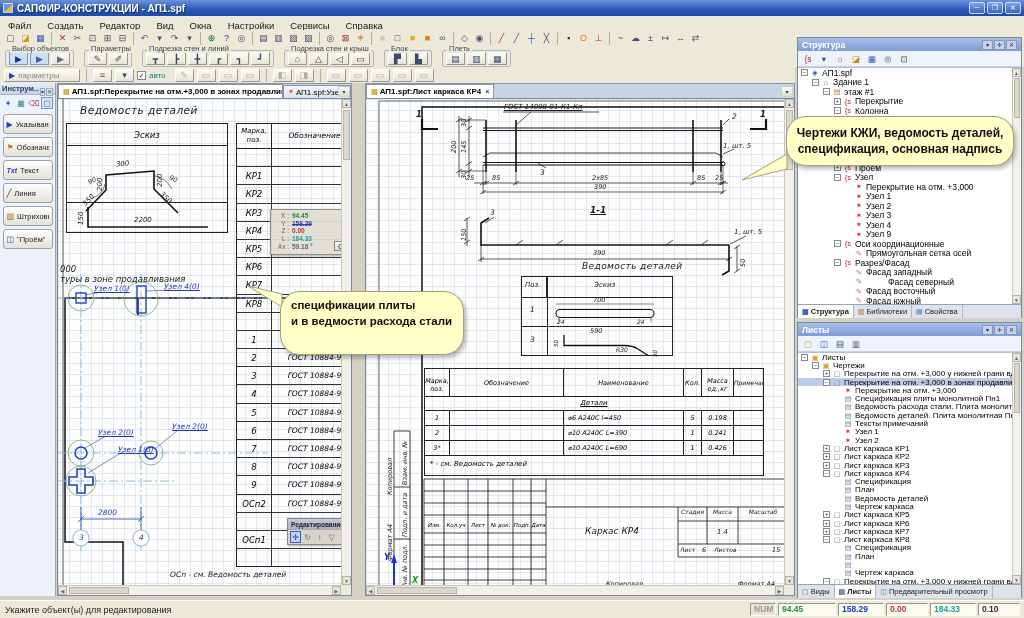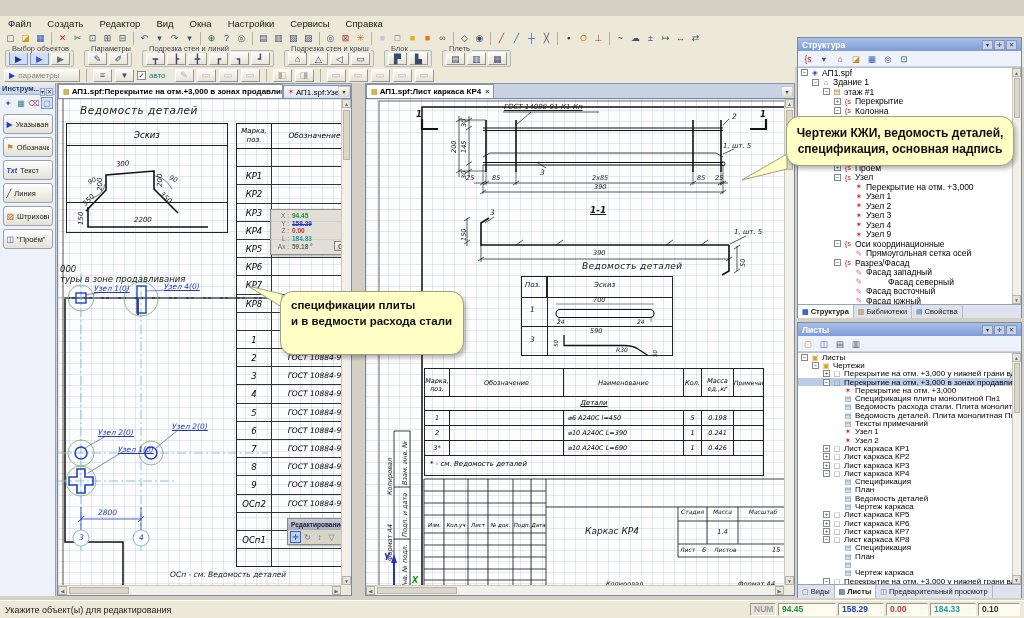--- a/index.html
+++ b/index.html
@@ -6,21 +6,21 @@
   body { font-family:"Liberation Sans", sans-serif; background:#888; }
   #app { position:relative; width:1024px; height:618px; overflow:hidden; background:#d4d0c4; font-family:"Liberation Sans",sans-serif; }
   .abs { position:absolute; }
 
   
   #titlebar { left:0; top:0; width:1024px; height:16px; background:linear-gradient(180deg,#6b93dd,#2a58b8 60%,#1e4aa8); display:flex; align-items:center; padding:0 3px; gap:4px; }
   #titletext { color:#fff; font-size:10px; font-weight:bold; text-shadow:1px 1px 1px rgba(0,0,0,.5); }
   .appicon { width:10px; height:10px; background:linear-gradient(135deg,#5a9ae8 55%,#e8c030 55%); border:1px solid rgba(255,255,255,.5); }
   #wctrl { position:absolute; right:3px; top:2px; display:flex; gap:2px; }
   .wbtn { width:16px; height:12px; background:linear-gradient(#7da4e8,#3a64c0); border:1px solid #cfdcf6; border-radius:2px; color:#fff; font-size:7px; line-height:10px; text-align:center; }
-  #menubar { left:0; top:16px; width:1024px; height:22px; background:#ece9d8; border-bottom:7px solid #ec4899; display:flex; align-items:center; }
+  #menubar { left:0; top:16px; width:1024px; height:22px; background:#ece9d8; border-bottom:3px solid #ec4899; display:flex; align-items:center; }
   .mitem { font-size:9.5px; color:#1a1a1a; padding:0 8px; }
   #toolbar1 { left:0; top:30px; width:1024px; height:16px; background:#ece9d8; display:flex; align-items:center; padding-left:3px; }
   .tb { width:15px; height:14px; display:flex; align-items:center; justify-content:center; font-size:9px; color:#44506e; flex:none; }
   .tsep { width:1px; height:13px; background:#b4b0a0; margin:0 3px; flex:none; }
   #toolbar2 { left:0; top:46px; width:1024px; height:21px; background:#ece9d8; display:flex; align-items:flex-start; }
   .grp { position:relative; border:1px solid #b0b6c4; border-radius:2px; margin:4px 5px 0 5px; padding:1px 3px; display:flex; gap:2px; height:17px; }
   .grplbl { position:absolute; top:-6px; left:4px; font-size:7.5px; color:#445; background:#ece9d8; padding:0 2px; line-height:8px; white-space:nowrap; }
   .gb { min-width:19px; height:13px; background:linear-gradient(#fbfaf6,#e6e3d6); border:1px solid; border-color:#fff #9a9688 #9a9688 #fff; font-size:9px; color:#3a4a6a; display:flex; align-items:center; justify-content:center; padding:0 1px; }
   .gb.on { background:#cfdef6; border-color:#7a96c8; }
   .gb.dis { color:#b2aea2; }
@@ -133,39 +133,48 @@
   .texpsp { width:7px; flex:none; }
   .tico { font-size:7.5px; flex:none; width:10px; text-align:center; }
   .tlbl { color:#000; }
   .vsb { position:absolute; right:0; top:0; bottom:0; width:9px; background:#f2f0e8; border-left:1px solid #ccc8bc; }
   .ptabs { height:14px; background:#dde2ec; display:flex; border-top:1px solid #98a2b8; }
   .ptab { display:flex; gap:2px; align-items:center; padding:0 4px; font-size:7.5px; border-right:1px solid #b0b8c8; color:#222; }
   .ptab.active { background:#fdfdfa; font-weight:bold; }
   .ptabic { font-size:7px; }
 
   
-  .callout { position:absolute; background:#ffffc6; border:1px solid #a0a080; border-radius:13px; box-shadow:2px 3px 4px rgba(0,0,0,.28); color:#101010; z-index:60; }
+  .callout { position:absolute; background:#ffffc6; border:1px solid #a0a080; border-radius:20px; box-shadow:2px 3px 4px rgba(0,0,0,.28); color:#101010; z-index:60; }
   #callout1 { left:786px; top:116px; width:228px; height:50px; font-size:12px; font-weight:600; text-align:center; padding-top:9px; line-height:1.3; }
   #callout2 { left:280px; top:291px; width:184px; height:64px; font-size:11.5px; font-weight:600; padding:6px 0 0 10px; line-height:1.35; }
   .ctail { position:absolute; z-index:59; }
 
   
   #statusbar { left:0; top:600px; width:1024px; height:18px; background:#ece9d8; border-top:1px solid #fff; display:flex; align-items:center; }
   #statusmsg { font-size:9px; color:#222; padding-left:5px; flex:1; }
   .sbox { height:13px; border:1px solid; border-color:#9a968a #fdfdf8 #fdfdf8 #9a968a; background:#fbfbee; font-size:8.5px; font-weight:bold; line-height:11px; padding:0 3px; }
   #numbox { color:#999; background:#e8e5d8; width:26px; text-align:center; margin-right:2px; }
   #statusvals { display:flex; gap:2px; margin-right:4px; }
   #statusvals .sbox:nth-child(1){width:58px;} #statusvals .sbox:nth-child(2){width:46px;} #statusvals .sbox:nth-child(3){width:42px;} #statusvals .sbox:nth-child(4){width:46px;} #statusvals .sbox:nth-child(5){width:42px;}
   svg { position:absolute; left:0; top:0; pointer-events:none; }
 </style>
 </head>
 <body>
 
 <div id="app">
 
+  <div id="titlebar" class="abs">
+    <div class="appicon"></div>
+    <span id="titletext">САПФИР-КОНСТРУКЦИИ - АП1.spf</span>
+    <div id="wctrl">
+      <div class="wbtn">─</div>
+      <div class="wbtn">❐</div>
+      <div class="wbtn">✕</div>
+    </div>
+  </div>
 
   <div id="menubar" class="abs">
       <div class="mitem">Файл</div>
       <div class="mitem">Создать</div>
       <div class="mitem">Редактор</div>
       <div class="mitem">Вид</div>
       <div class="mitem">Окна</div>
       <div class="mitem">Настройки</div>
       <div class="mitem">Сервисы</div>
       <div class="mitem">Справка</div>

